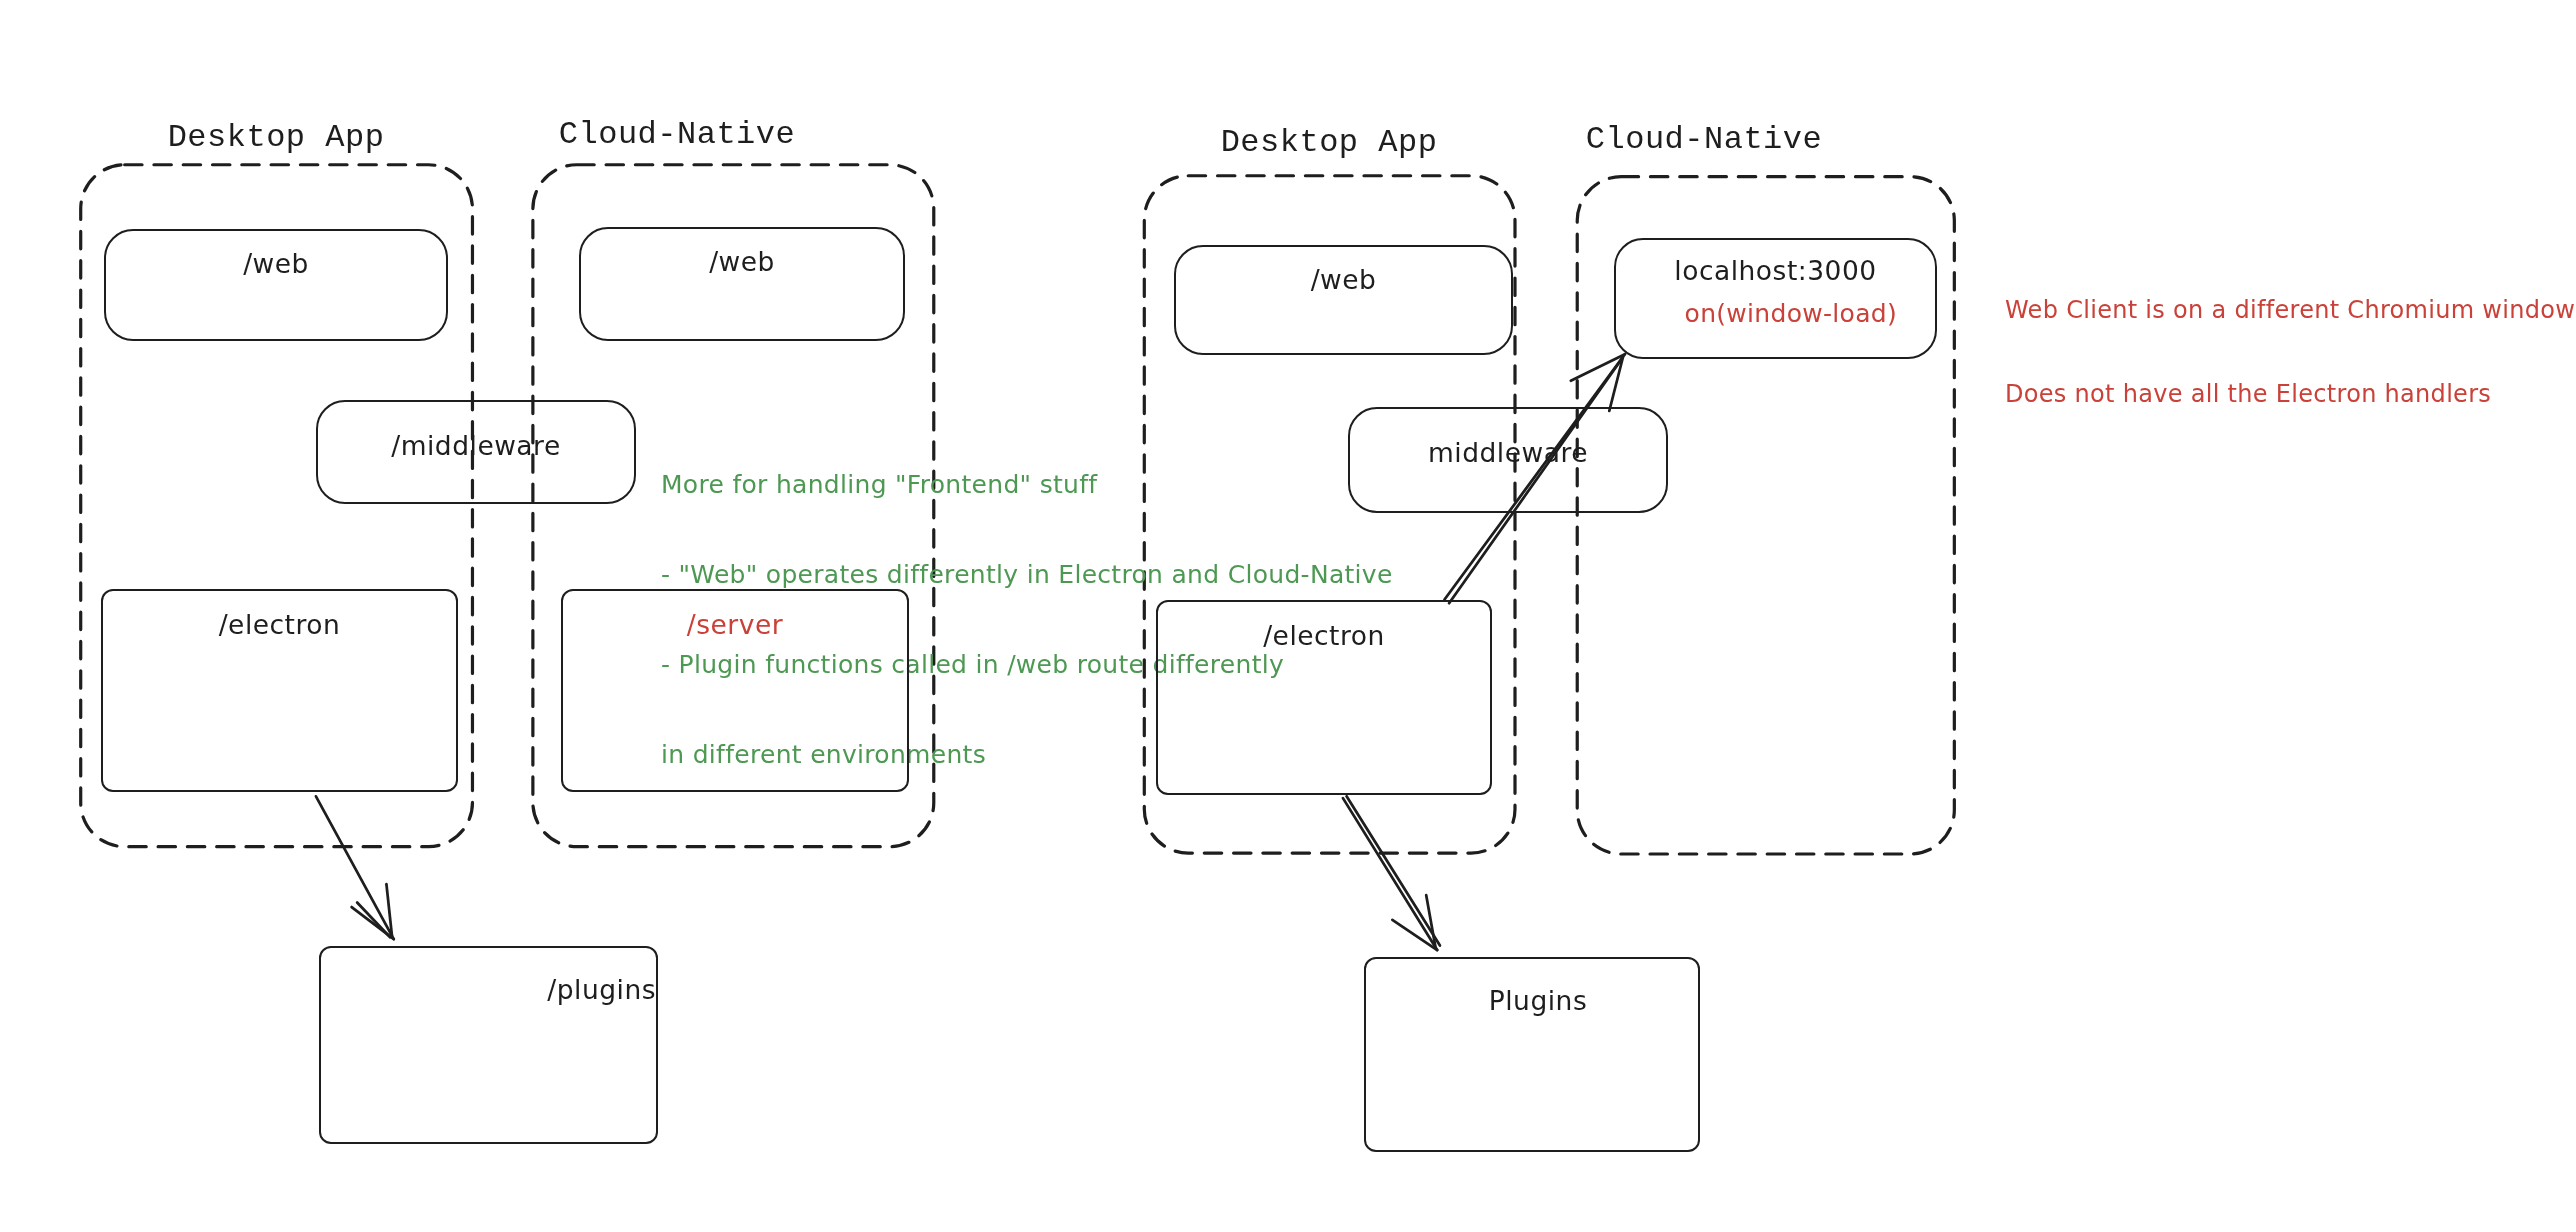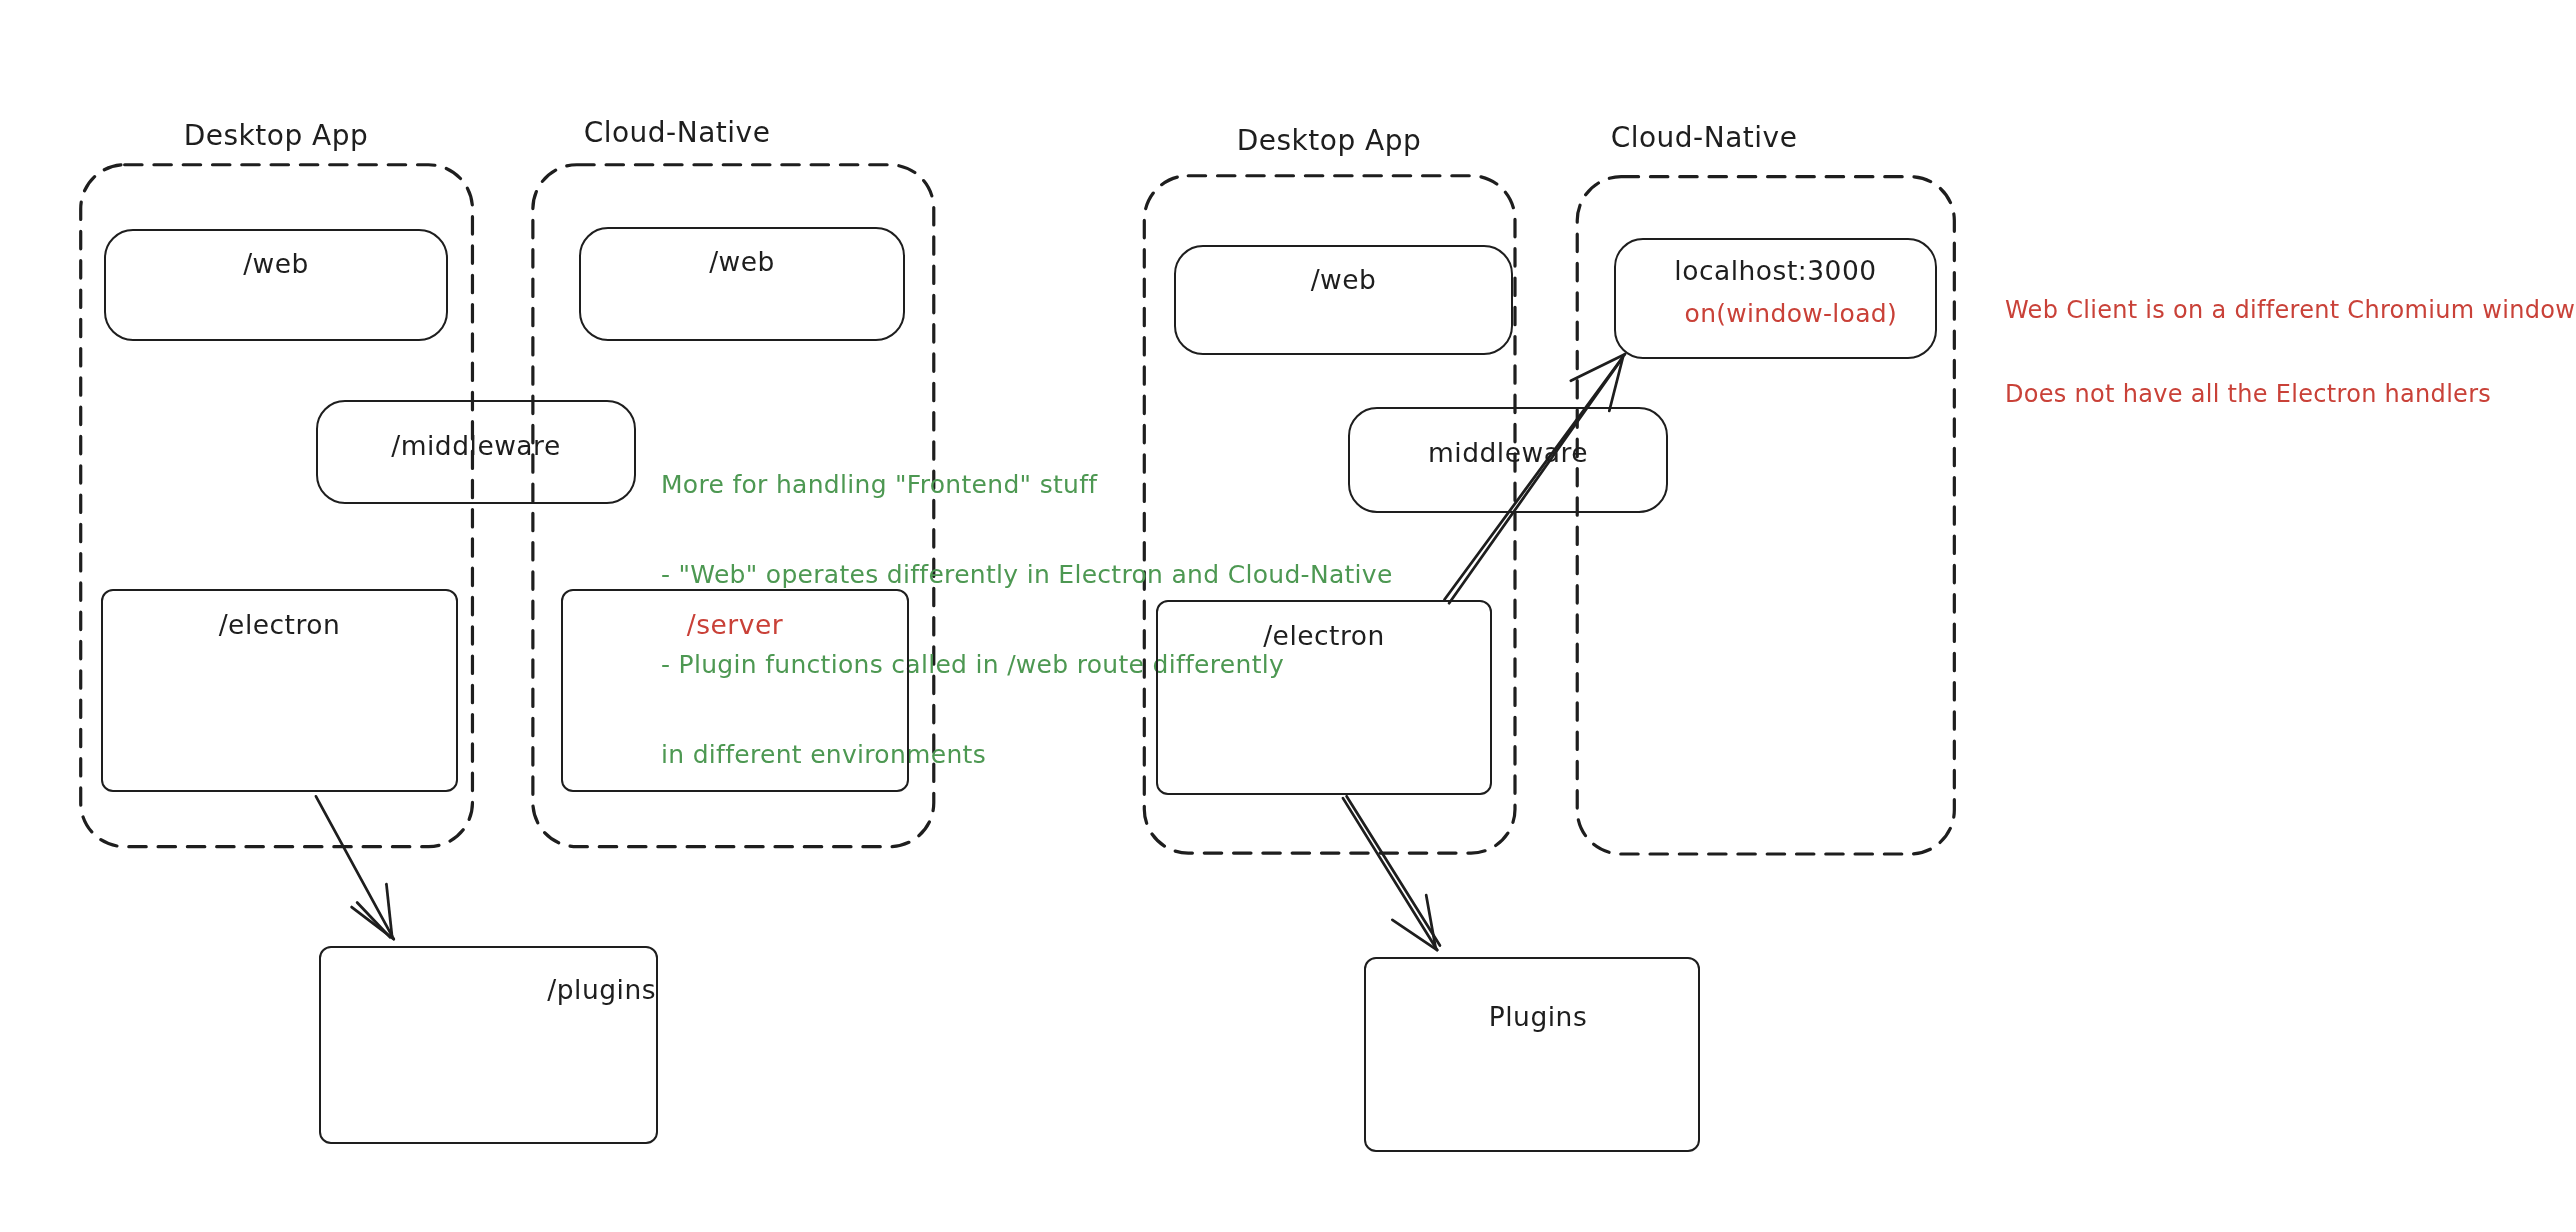--- a/index.html
+++ b/index.html
@@ -3,21 +3,21 @@
 <meta charset="utf-8">
 <style>
   html,body{margin:0;padding:0;background:#ffffff;}
   #canvas{
     position:relative;width:2576px;height:1232px;background:#ffffff;
     font-family:"DejaVu Sans",sans-serif;color:#1e1e1e;overflow:hidden;
   }
   svg.layer{position:absolute;left:0;top:0;pointer-events:none;}
   .group-label{
     position:absolute;transform:translateX(-50%);
-    font-size:28px;letter-spacing:0.5px;white-space:nowrap;font-weight:500;
+    font-size:32px;letter-spacing:0.5px;white-space:nowrap;font-weight:500;font-family:Liberation Mono, monospace;
   }
   .box{
     position:absolute;border:2.7px solid #1e1e1e;border-radius:29px;
     background:transparent;box-sizing:border-box;
   }
   .box.big{border-radius:12px;}
   .box-label{
     position:absolute;left:0;right:0;text-align:center;
     font-size:26.5px;letter-spacing:0.5px;white-space:nowrap;
   }
@@ -101,21 +101,21 @@
 
   <div class="box" style="left:1348px;top:407px;width:320px;height:106px;">
     <div class="box-label" style="top:27.5px;">middleware</div>
   </div>
 
   <div class="box big" style="left:1156px;top:600px;width:336px;height:195px;">
     <div class="box-label" style="top:18.3px;">/electron</div>
   </div>
 
   <div class="box big" style="left:1364px;top:957px;width:336px;height:195px;">
-    <div class="box-label" style="top:42px;padding-left:12px;">Plugins</div>
+    <div class="box-label" style="top:26px;padding-left:12px;">Plugins</div>
   </div>
 
   <svg class="layer" width="2576" height="1232" viewBox="0 0 2814 1346">
     <g fill="none" stroke="#1e1e1e" stroke-width="3" stroke-linecap="round">
 
       <g>
         <path d="M345,870 L430,1026"></path>
         <path d="M430,1026 L384,991"></path>
         <path d="M428,1022 L422,966"></path>
         <path d="M426,1024 L390,986"></path>

